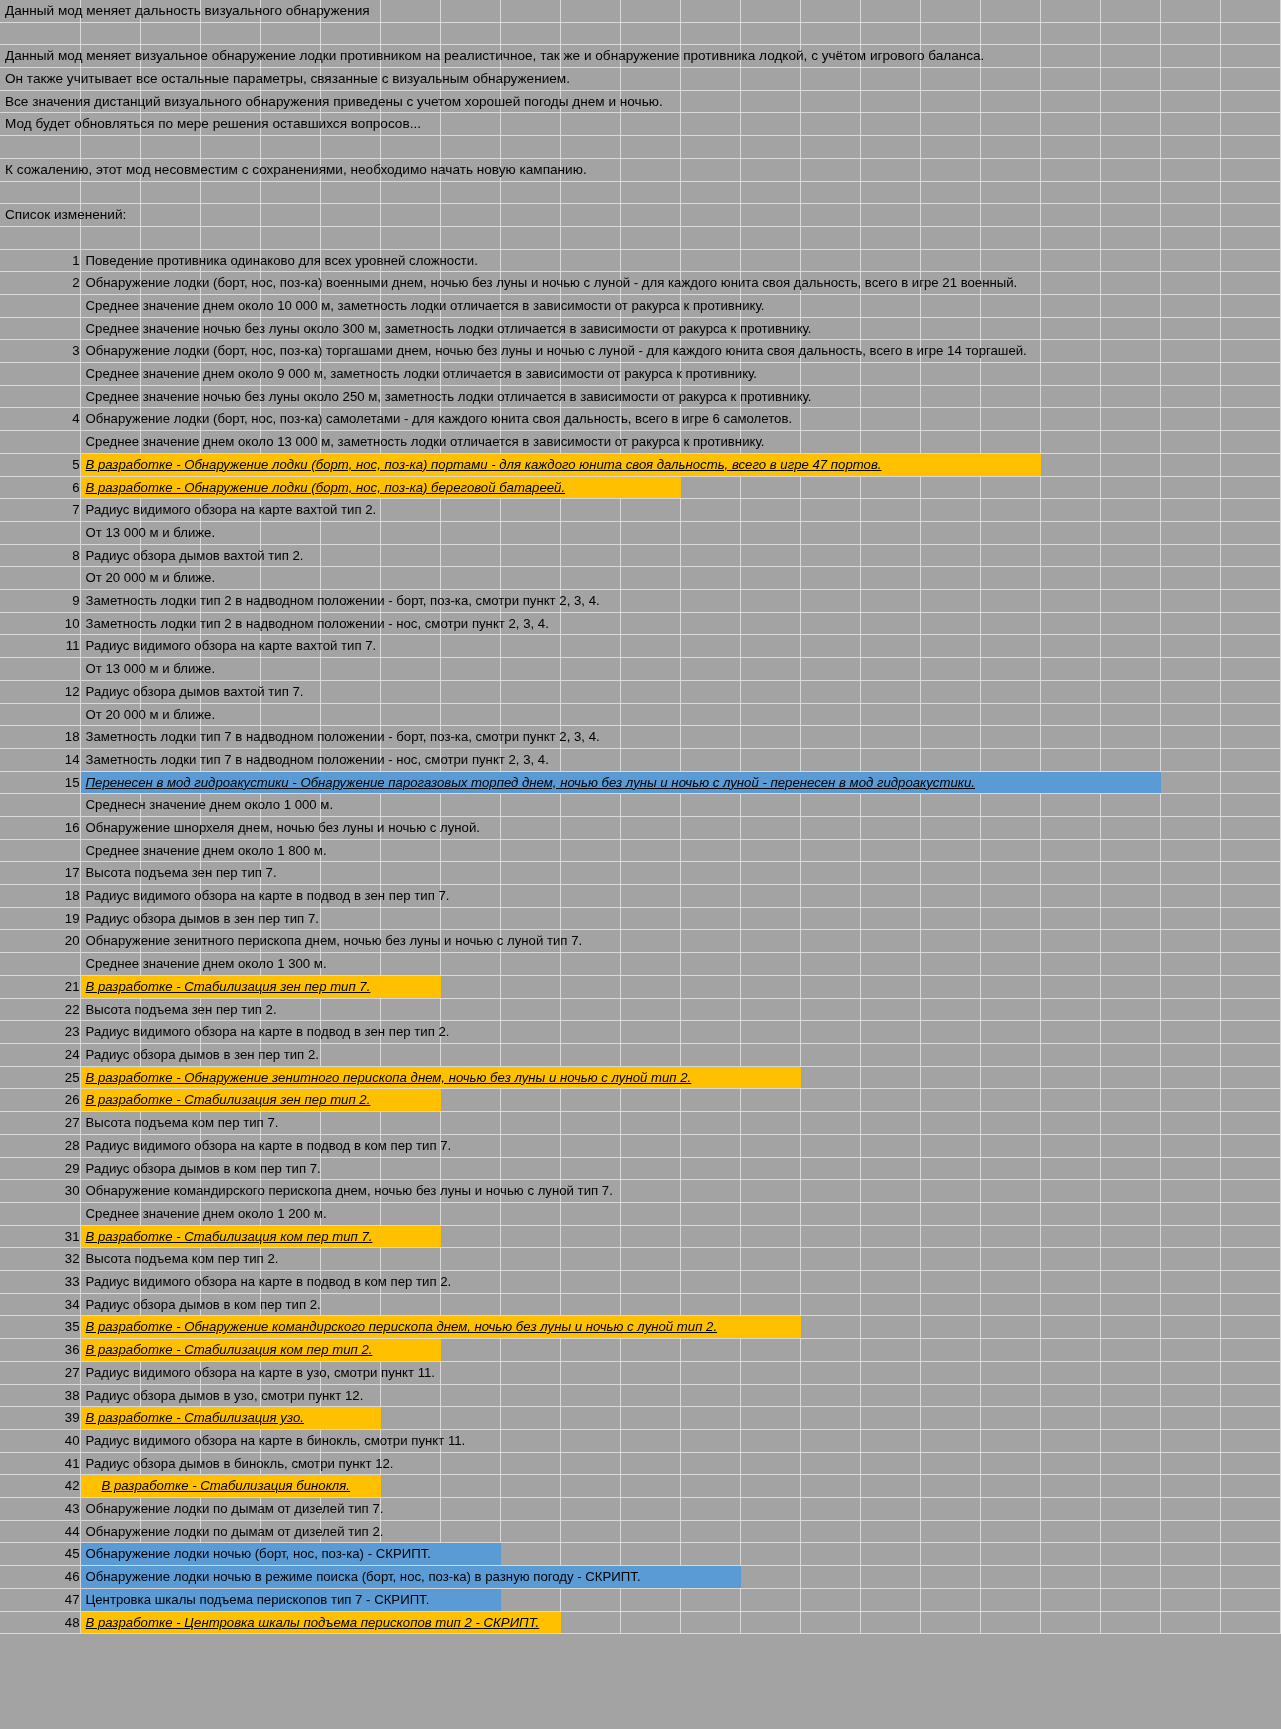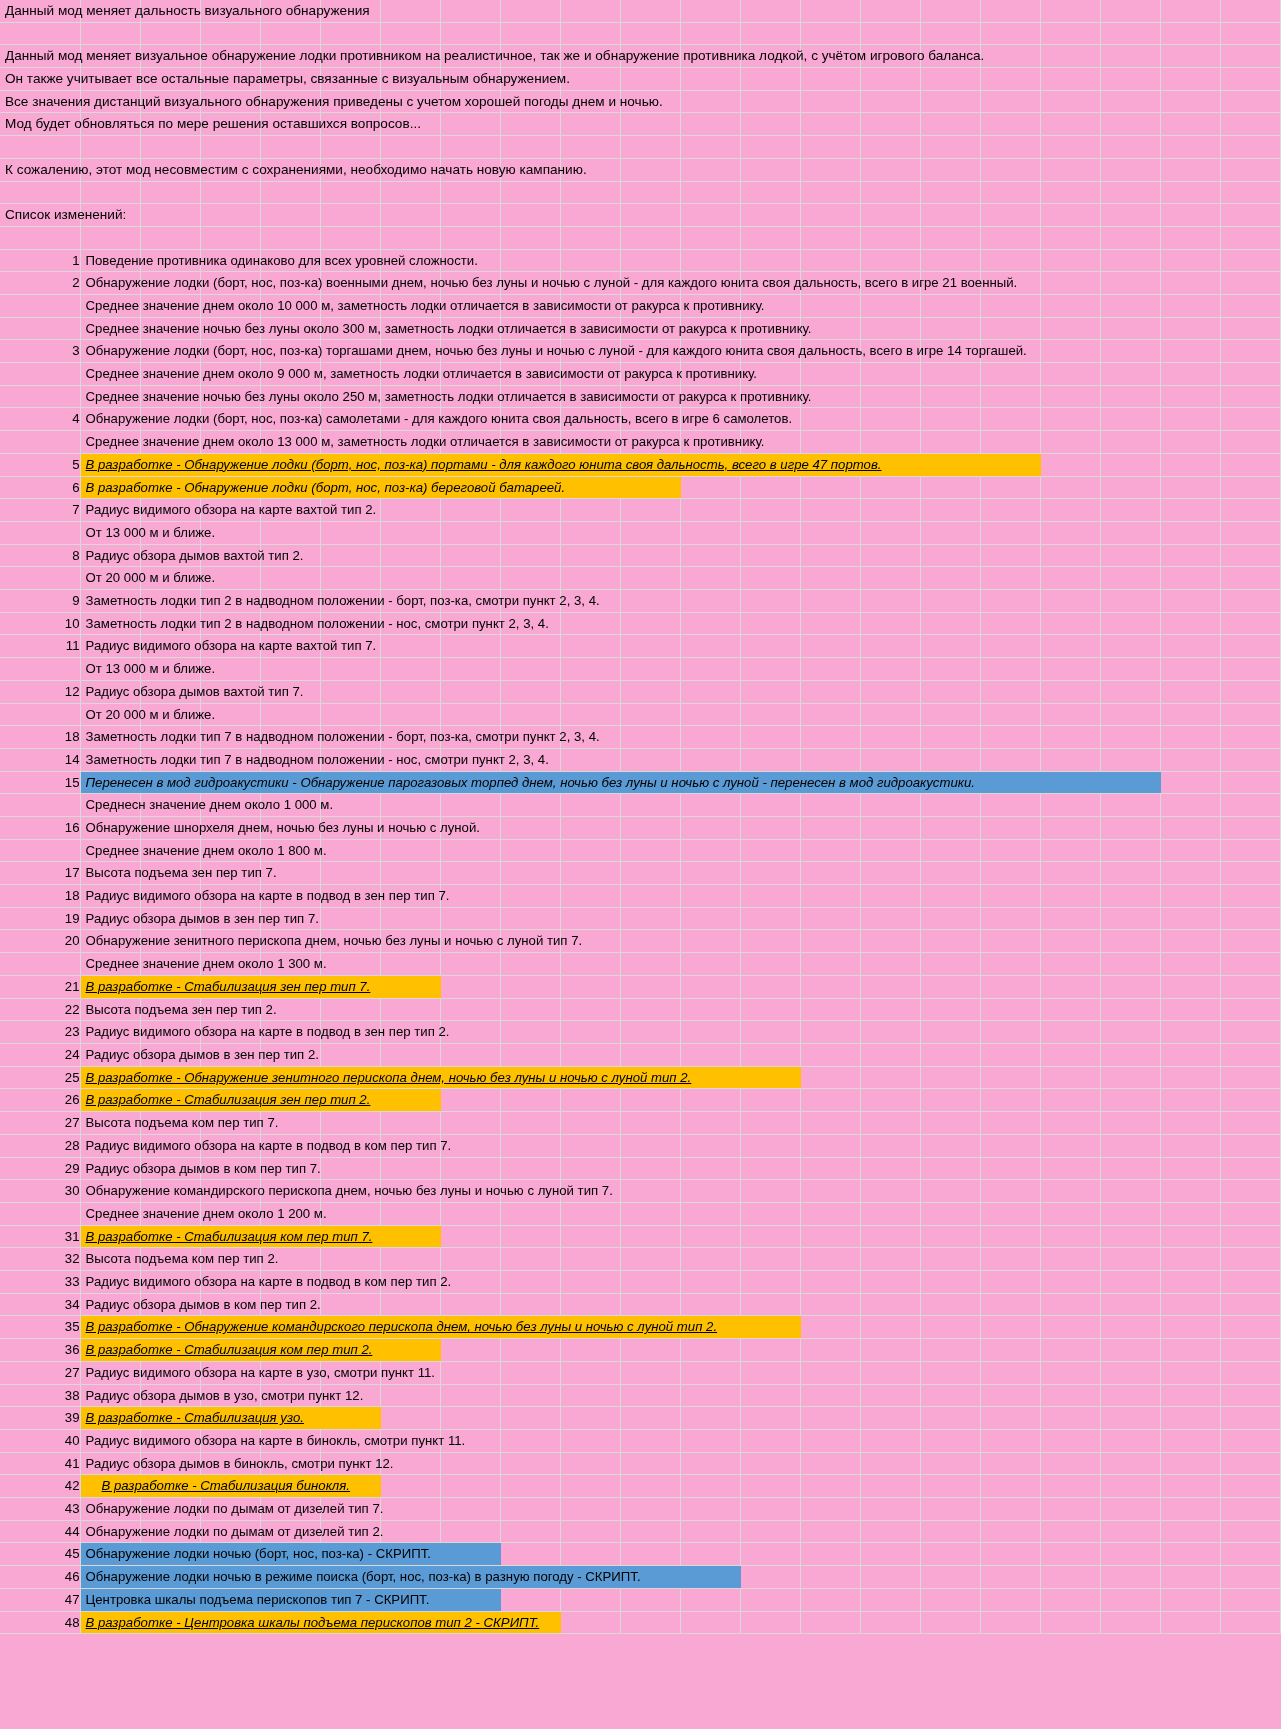--- a/index.html
+++ b/index.html
@@ -4,21 +4,21 @@
 <style>
   html,body{margin:0;padding:0;background:#ffffff;}
   body{
     font-family:"Liberation Sans","DejaVu Sans",sans-serif;
     width:1281px;height:1729px;overflow:hidden;
     -webkit-font-smoothing:antialiased;
   }
   #sheet{
     position:relative;
     width:1281px;height:1729px;
-    background:#f9a8d4;
+    background:#a3a3a3;
   }
   table.grid{
     border-collapse:collapse;
     table-layout:fixed;
     width:1281px;
   }
   table.grid td{
     height:21.7px;
     padding:0;
     margin:0;
@@ -611,21 +611,21 @@
           <td class="blank"></td>
           <td class="blank"></td>
           <td class="blank"></td>
           <td class="blank"></td>
           <td class="blank"></td>
         </tr>
         <tr>
           <td class="num"><span>6</span></td>
           <td class="txt spill">
             <div class="hlbar hl-orange" style="width: 600px;"></div>
-            <span class="sp ontop" style="font-style: italic; ">В разработке - Обнаружение лодки (борт, нос, поз-ка) береговой батареей.</span>
+            <span class="sp ontop" style="font-style: italic; text-decoration: underline;">В разработке - Обнаружение лодки (борт, нос, поз-ка) береговой батареей.</span>
           </td>
           <td class="blank"></td>
           <td class="blank"></td>
           <td class="blank"></td>
           <td class="blank"></td>
           <td class="blank"></td>
           <td class="blank"></td>
           <td class="blank"></td>
           <td class="blank"></td>
           <td class="blank"></td>
@@ -937,21 +937,21 @@
           <td class="blank"></td>
           <td class="blank"></td>
           <td class="blank"></td>
           <td class="blank"></td>
           <td class="blank"></td>
         </tr>
         <tr>
           <td class="num"><span>15</span></td>
           <td class="txt spill">
             <div class="hlbar hl-blue" style="width: 1080px;"></div>
-            <span class="sp ontop" style="font-style: italic; ">Перенесен в мод гидроакустики - Обнаружение парогазовых торпед днем, ночью без луны и ночью с луной - перенесен в мод гидроакустики.</span>
+            <span class="sp ontop" style="font-style: italic; text-decoration: underline;">Перенесен в мод гидроакустики - Обнаружение парогазовых торпед днем, ночью без луны и ночью с луной - перенесен в мод гидроакустики.</span>
           </td>
           <td class="blank"></td>
           <td class="blank"></td>
           <td class="blank"></td>
           <td class="blank"></td>
           <td class="blank"></td>
           <td class="blank"></td>
           <td class="blank"></td>
           <td class="blank"></td>
           <td class="blank"></td>

